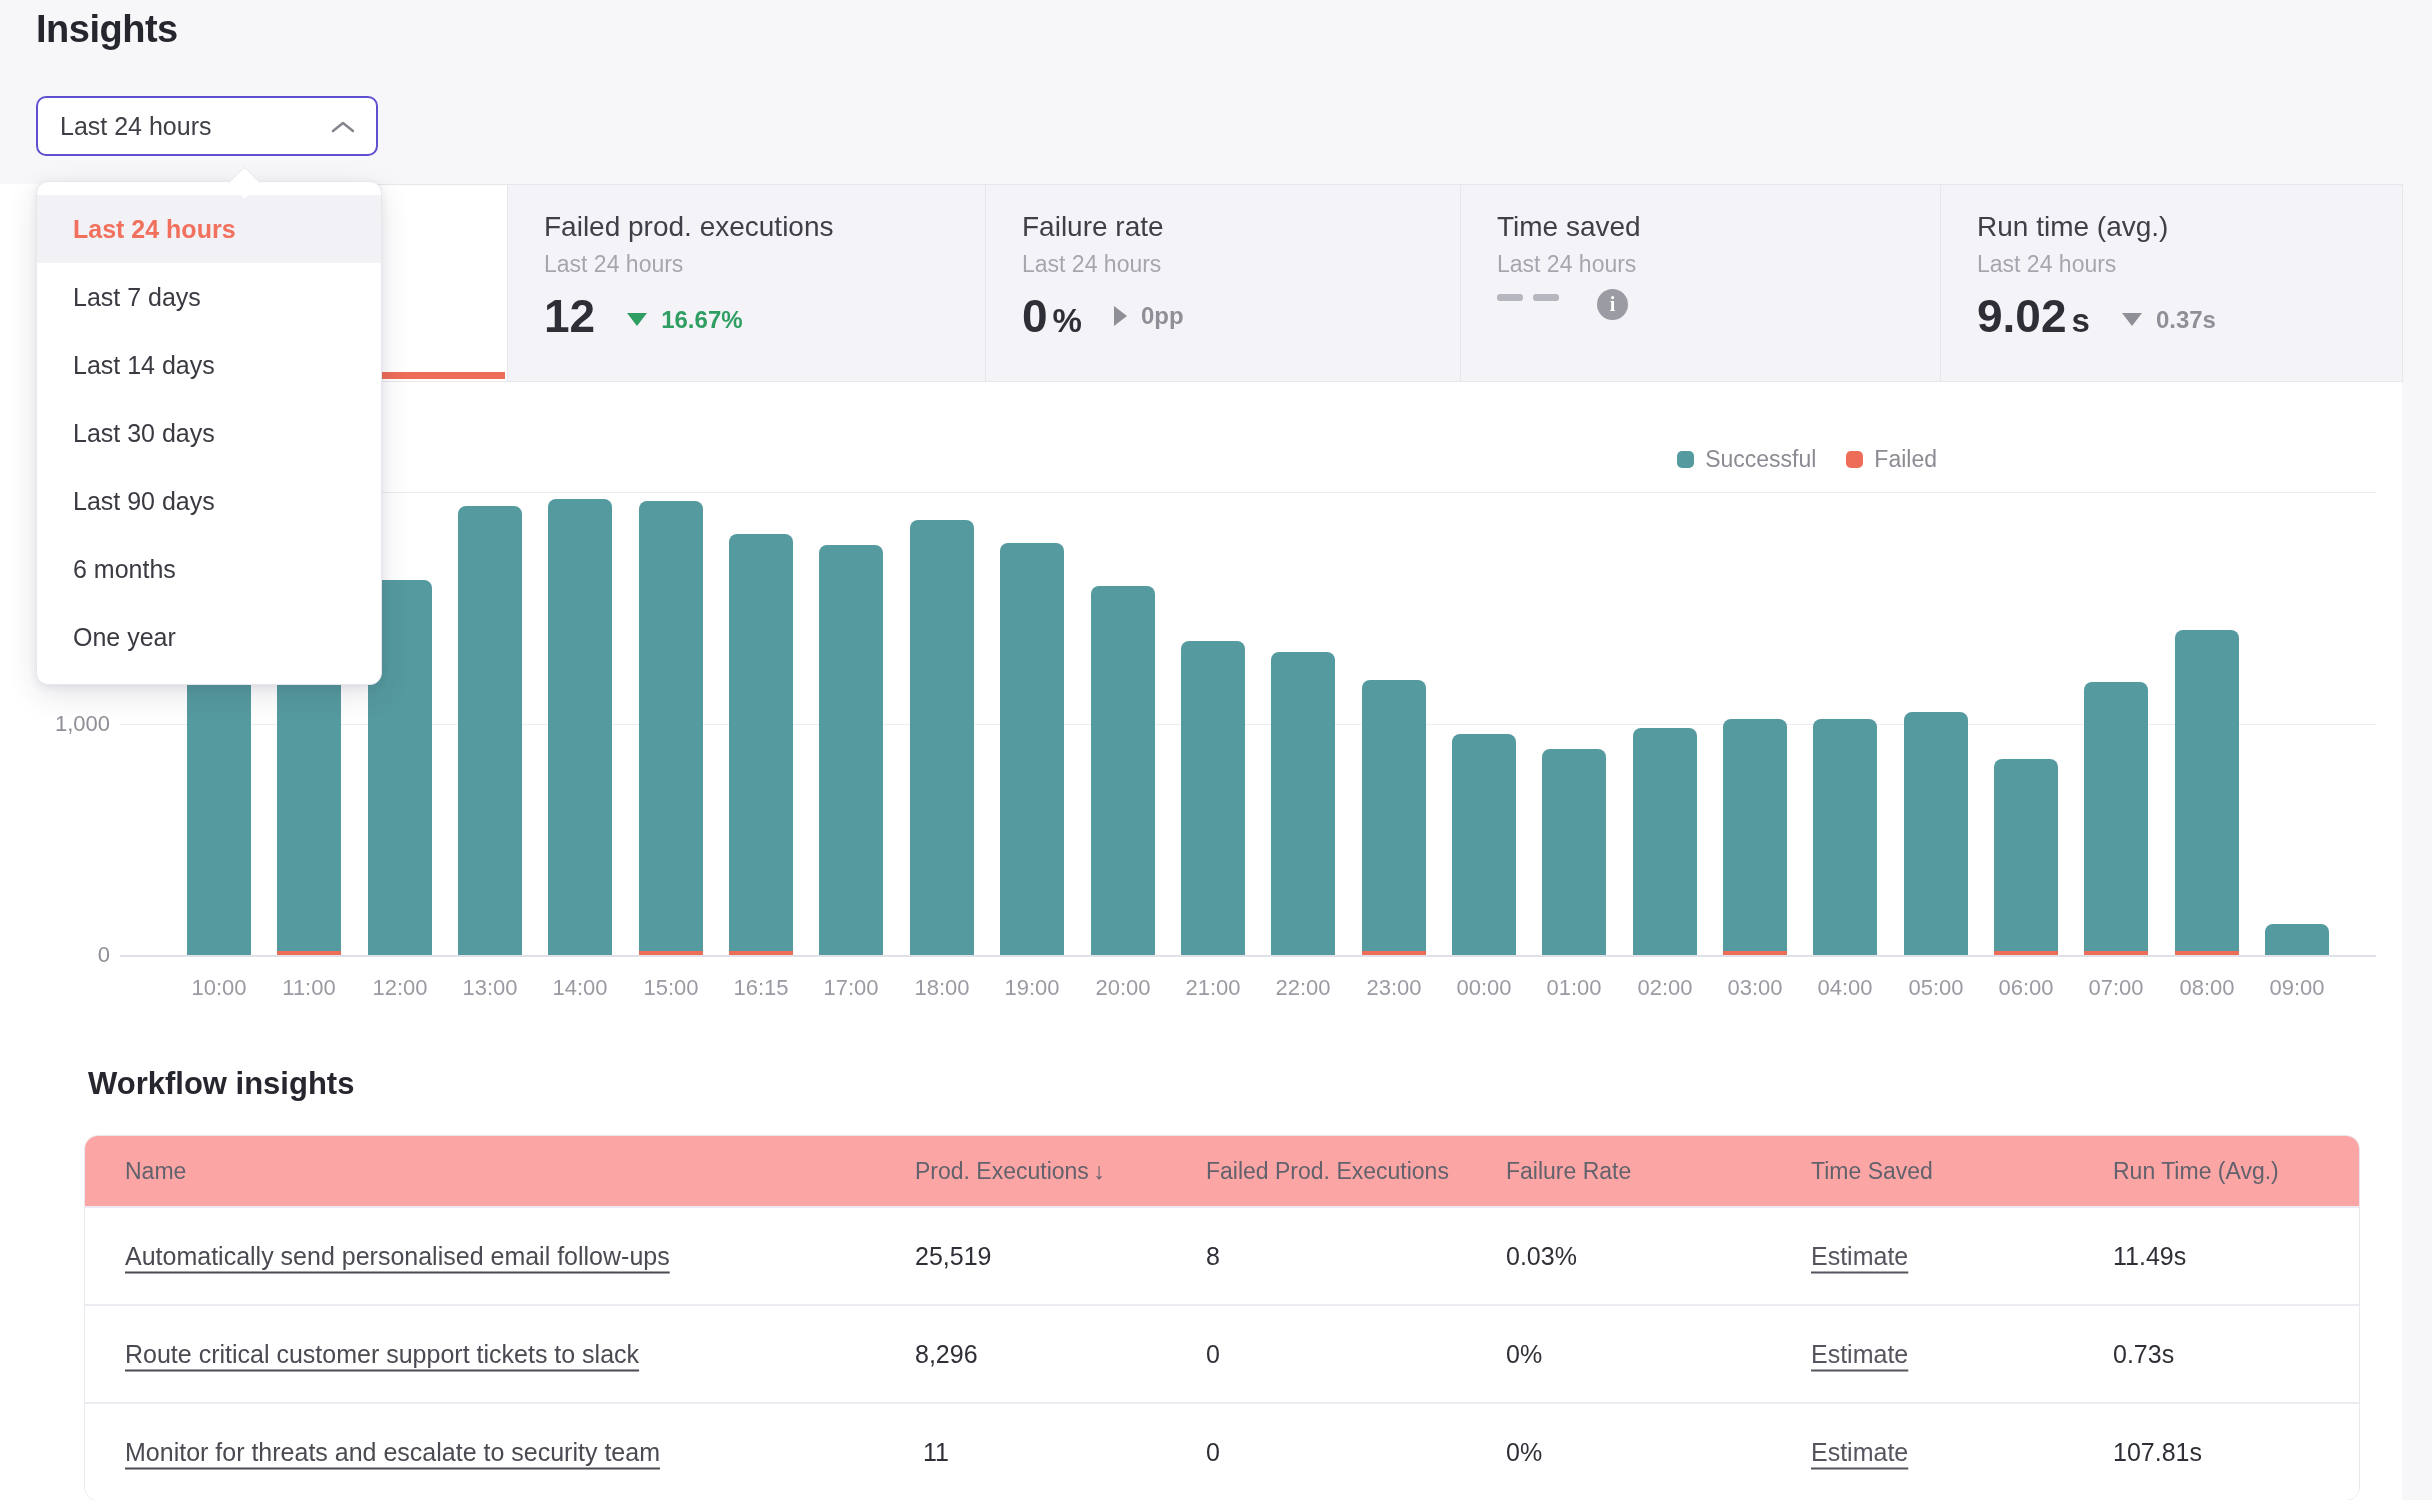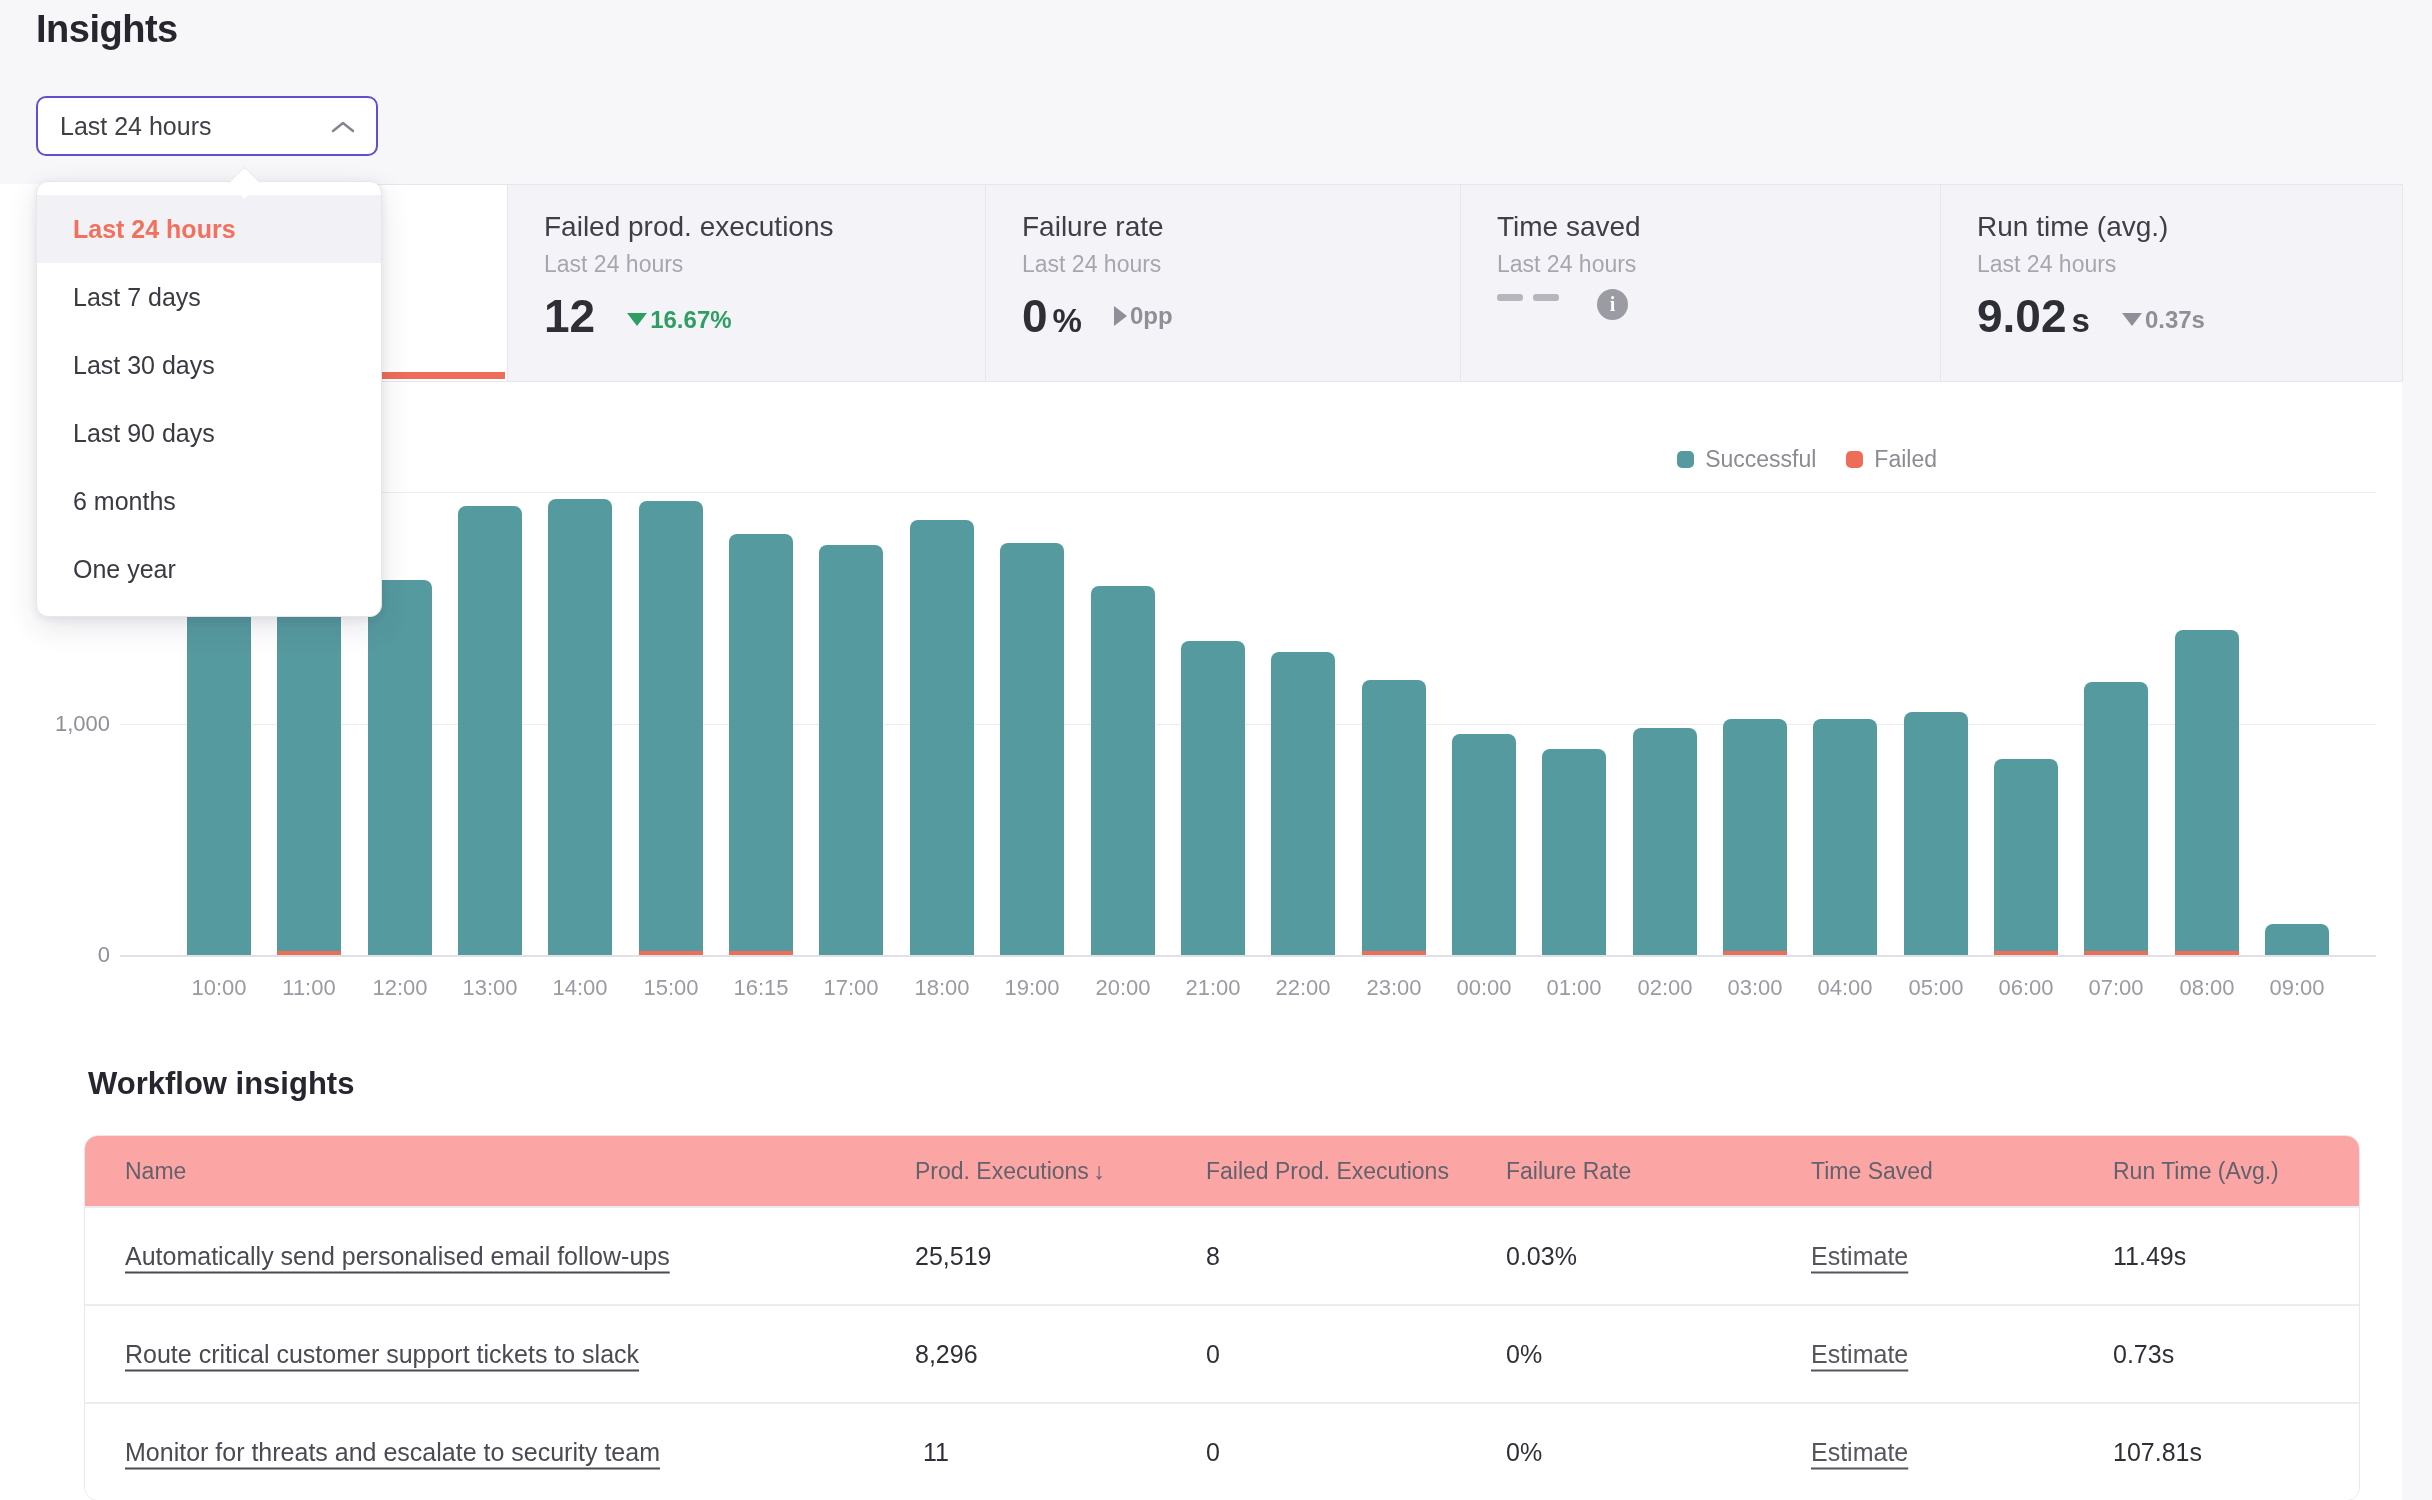--- a/index.html
+++ b/index.html
@@ -40,21 +40,21 @@
     border-top:1px solid #e6e6ec;border-bottom:1px solid #e6e6ec;border-right:1px solid #e6e6ec;box-sizing:content-box;}
   .card{position:absolute;top:0;height:196px;background:#f4f4f8;box-sizing:border-box;cursor:pointer;}
   .card.bordered{border-left:1px solid #e6e6ec;}
   .card.selected{background:#ffffff;}
   .card.selected::after{content:"";position:absolute;left:0;right:2px;bottom:2px;height:7px;background:#ed6d58;}
   .card .c-title{position:absolute;left:36px;top:26px;font-size:28px;color:#3f3f47;white-space:nowrap;}
   .card .c-sub{position:absolute;left:36px;top:66px;font-size:23px;color:#a6a6af;white-space:nowrap;}
   .card .c-valrow{position:absolute;left:36px;top:104px;white-space:nowrap;}
   .num{font-size:46px;font-weight:700;color:#2e2e36;}
   .unit{font-size:33px;font-weight:700;color:#2e2e36;margin-left:5px;}
-  .delta{display:inline-flex;align-items:center;gap:3px;margin-left:32px;font-size:24px;font-weight:600;vertical-align:6px;}
+  .delta{display:inline-flex;align-items:center;gap:14px;margin-left:32px;font-size:24px;font-weight:600;vertical-align:6px;}
   .delta.green{color:#2f9e63;}
   .delta.gray{color:#8f8f98;}
   .tri-down{width:0;height:0;border-left:10px solid transparent;border-right:10px solid transparent;border-top:13px solid currentColor;}
   .tri-right{width:0;height:0;border-top:10px solid transparent;border-bottom:10px solid transparent;border-left:13px solid currentColor;}
   .dash{display:inline-block;width:26px;height:7px;border-radius:3px;background:#b6b6be;margin-right:10px;vertical-align:14px;}
   .info-icon{display:inline-flex;align-items:center;justify-content:center;width:31px;height:31px;border-radius:50%;
     background:#9b9ba3;color:#fff;font-size:20px;font-weight:700;font-family:"Liberation Serif","DejaVu Serif",serif;
     margin-left:28px;vertical-align:4px;}
 
   
@@ -261,20 +261,21 @@
   <span>
     <svg width="26" height="16" viewBox="0 0 26 16">
         <polyline points="3,12 13,4 23,12" stroke="#85858d" stroke-width="2.5" fill="none" stroke-linecap="round" stroke-linejoin="round"></polyline>
       </svg>
   </span>
 </div>
 <div class="menu" id="filter-menu">
   <div class="notch"></div>
 <div class="menu-item active">Last 24 hours</div>
     <div class="menu-item">Last 7 days</div>
+    <div class="menu-item">Last 14 days</div>
     <div class="menu-item">Last 30 days</div>
     <div class="menu-item">Last 90 days</div>
     <div class="menu-item">6 months</div>
     <div class="menu-item">One year</div>
   </div>
 
 <div class="section-title">Workflow insights</div>
 <div class="wf-table">
   <div class="wf-head" id="wf-head">
       <span class="hcell" style="left: 40px;">Name</span>

